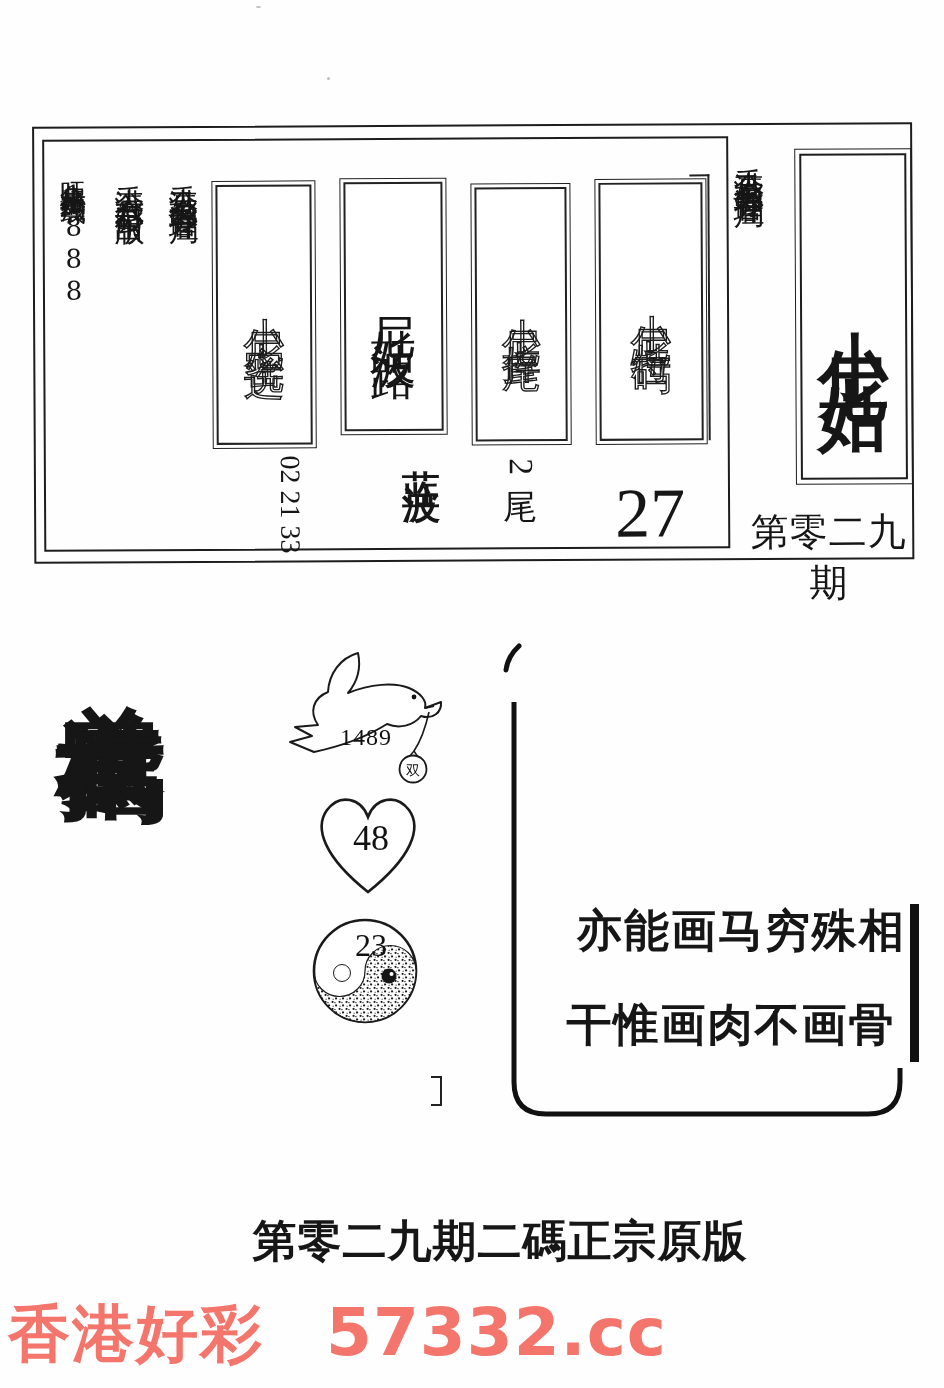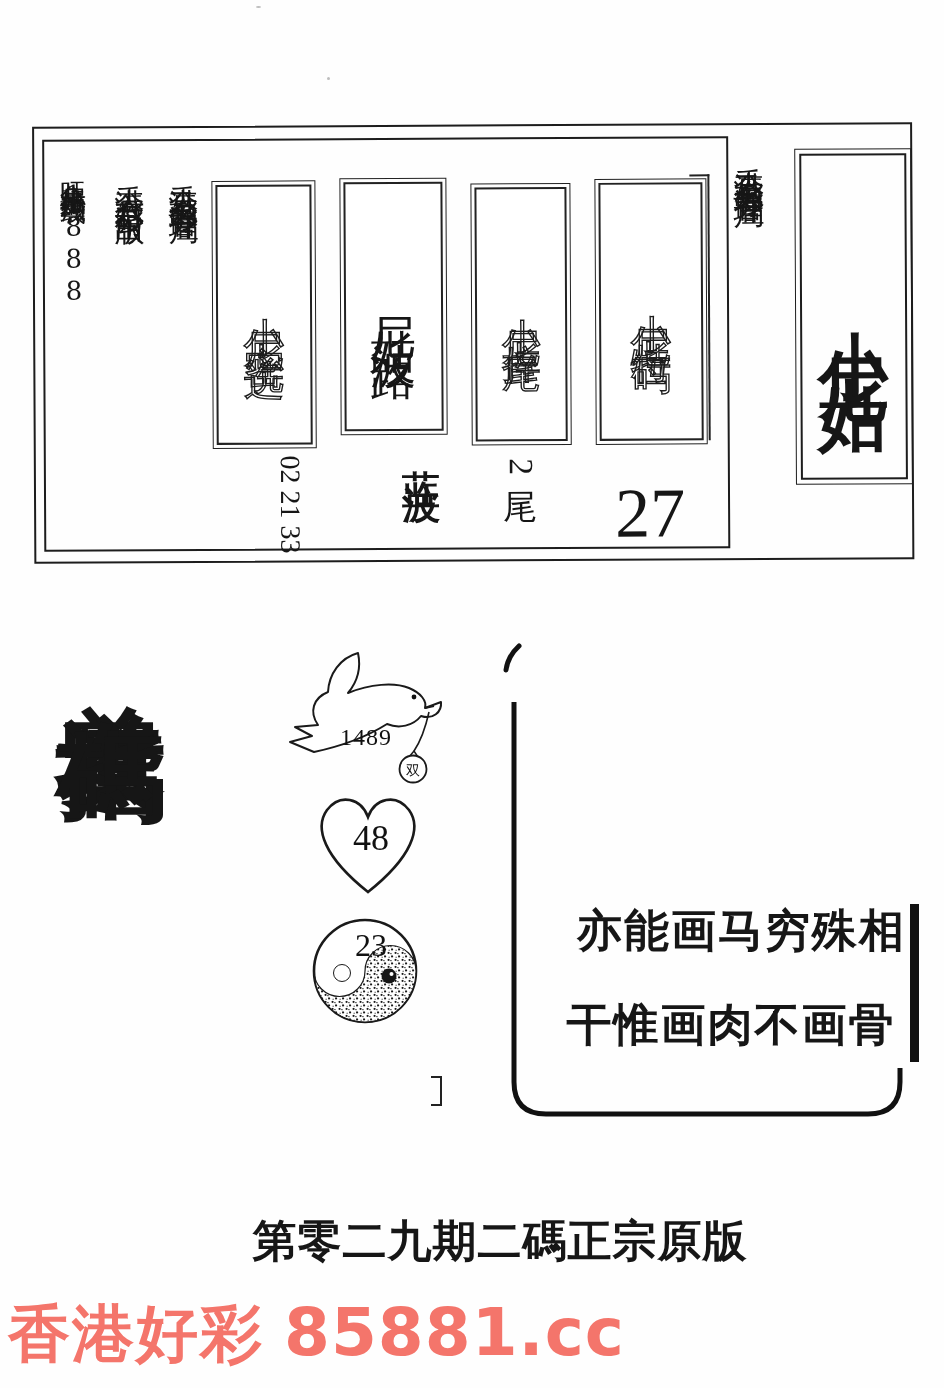--- a/index.html
+++ b/index.html
@@ -66,21 +66,21 @@
   #poem-frame{left:500px;top:640px;}
   #poem-line1{left:556px;top:901px;width:350px;text-align:right;font-size:45px;font-weight:bold;
               letter-spacing:2px;}
   #poem-line2{left:556px;top:995px;width:350px;text-align:center;font-size:45px;font-weight:bold;
               letter-spacing:2px;}
   #bracket-mark{left:431px;top:1076px;width:9px;height:26px;border:2px solid #222;border-left:none;}
 
   
   #bottom-caption{left:235px;top:1212px;width:530px;text-align:center;font-size:44px;
                   font-weight:bold;letter-spacing:1px;}
-  #footer{left:8px;top:1292px;display:flex;align-items:baseline;gap:20px;
+  #footer{left:8px;top:1292px;display:flex;align-items:baseline;gap:62px;
           font-family:"DejaVu Sans","Liberation Sans",sans-serif;font-weight:900;
           color:#f4756b;}
   #footer .brand{font-size:62px;letter-spacing:2px;}
   #footer .domain{font-size:66px;letter-spacing:1px;}
 
   .speck{background:#9a9a9a;border-radius:50%;opacity:.65;}
 </style>
 </head>
 <body>
 
@@ -124,20 +124,21 @@
       <span class="vtext tip-title outline-text">小尼特码</span>
     </div>
     <div class="abs" id="valD">27</div>
 
     <div class="abs vtext hdr-col" id="col-authority2">香港马会彩券管理局：</div>
 
     <div class="abs center-flex" id="masthead-box">
       <span class="vtext tip-title">小尼姑</span>
     </div>
 
+    <div class="abs" id="issue-no">第零二九期</div>
   </div>
 
   <div class="abs" id="big-title">曾道女指碼</div>
 
   <svg class="abs" style="left:282px;top:648px;" width="162" height="142" viewBox="0 0 162 142">
     <path d="M 32 104 L 8 94 L 30 88 L 13 79 L 36 77
              C 27 64 31 50 46 44
              C 47 26 58 10 76 5
              C 79 19 76 33 66 45
              C 88 36 112 34 127 40
@@ -186,16 +187,16 @@
   </svg>
   <div class="abs" id="bracket-mark"></div>
 
   <div class="abs" id="poem-line1">亦能画马穷殊相</div>
   <div class="abs" id="bottom-caption">第零二九期二碼正宗原版</div>
 
   <div class="abs" id="poem-line2">干惟画肉不画骨</div>
 
   <div class="abs" id="footer">
     <span class="brand">香港好彩</span>
-    <span class="domain">85881.cc</span>
+    <span class="domain">57332.cc</span>
   </div>
 
 </div>
 
 </body></html>

